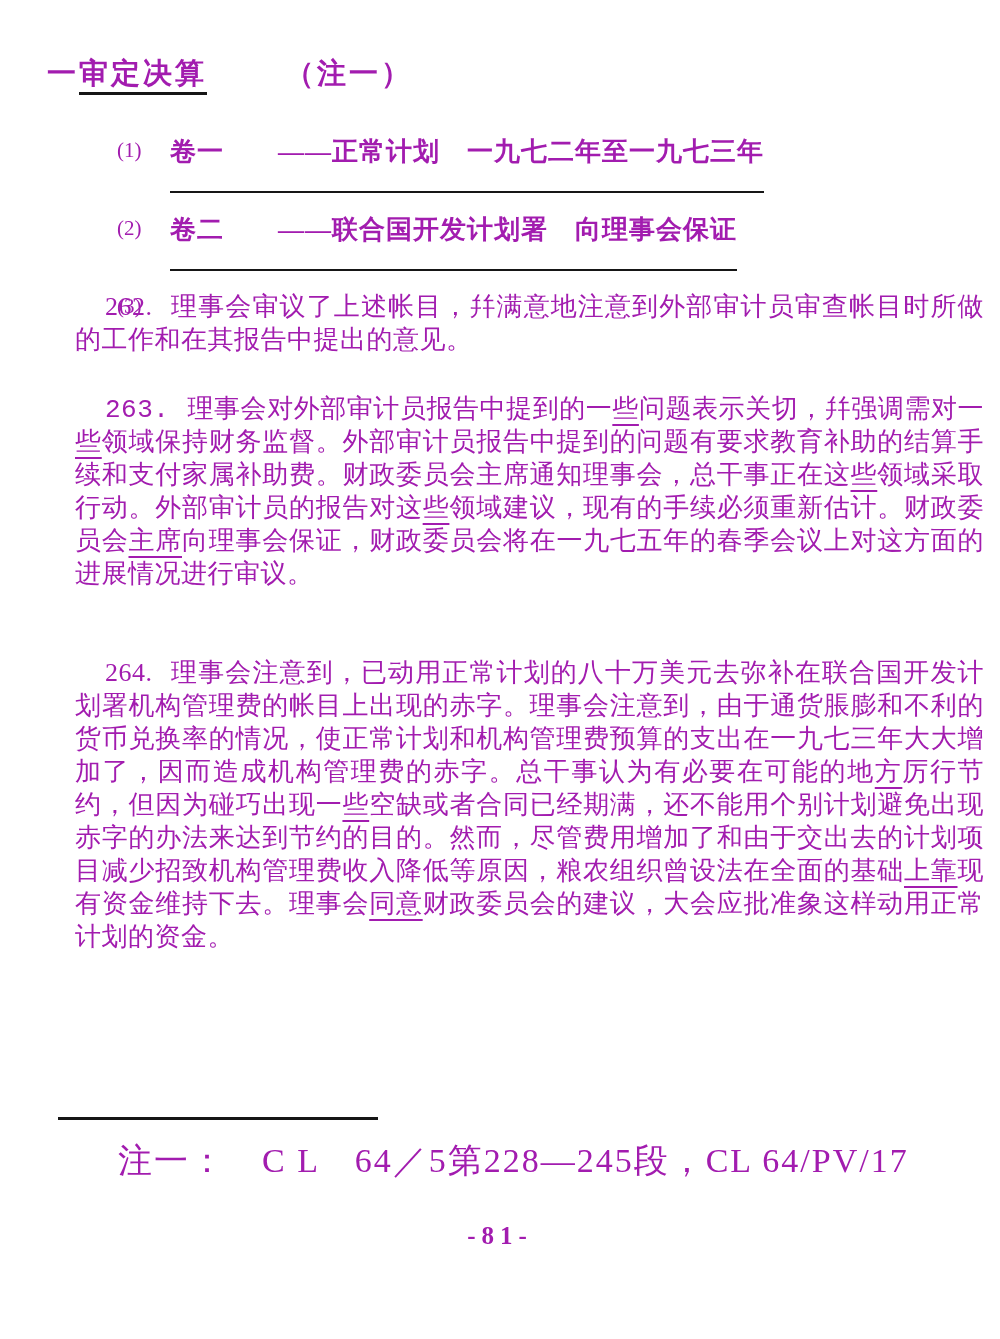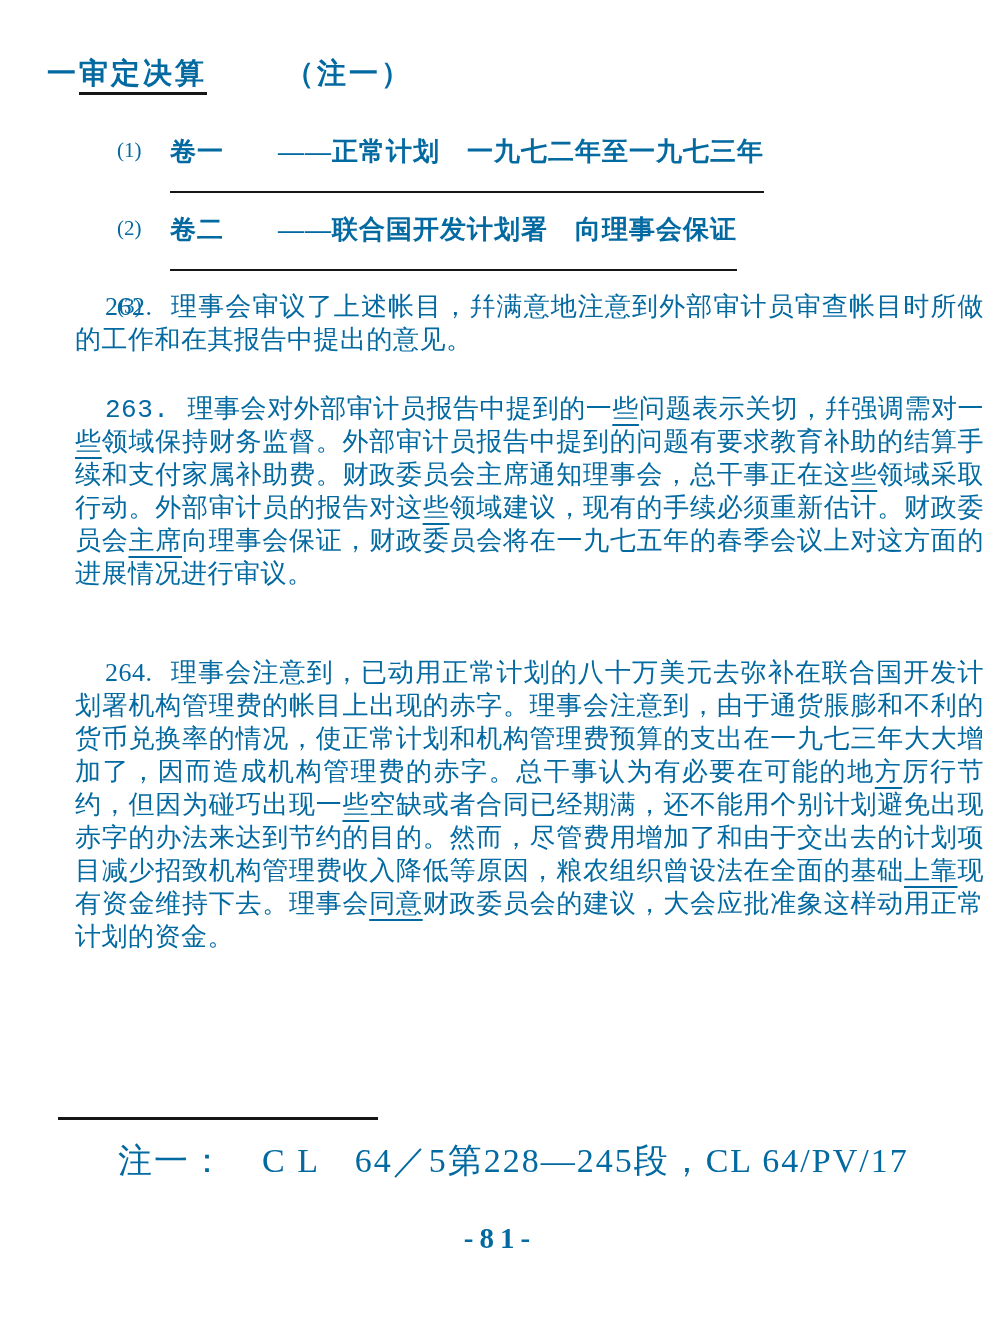--- a/index.html
+++ b/index.html
@@ -3,21 +3,21 @@
 <meta charset="utf-8">
 <style>
   * { margin: 0; padding: 0; box-sizing: border-box; }
   html, body { background: #ffffff; }
   .page {
     position: relative;
     width: 1000px;
     height: 1339px;
     margin: 0 auto;
     background: #ffffff;
-    color: #0369a1;
+    color: #a21caf;
     font-family: "Liberation Serif", "DejaVu Serif", serif;
     overflow: hidden;
   }
   
   .heading {
     position: absolute;
     top: 54px;
     left: 47px;
     font-size: 29px;
     font-weight: bold;
@@ -92,21 +92,21 @@
     white-space: pre;
   }
 
   
   .pagenum {
     position: absolute;
     top: 1222px;
     left: 0;
     width: 100%;
     text-align: center;
-    font-size: 29px;
+    font-size: 25px;
     font-weight: bold;
     letter-spacing: 6px;
   }
 </style>
 </head>
 <body>
 
 <div class="page">
 
   <div class="heading"><span>一</span><span class="u-title">审定决算</span><span class="note">（注一）</span></div>

